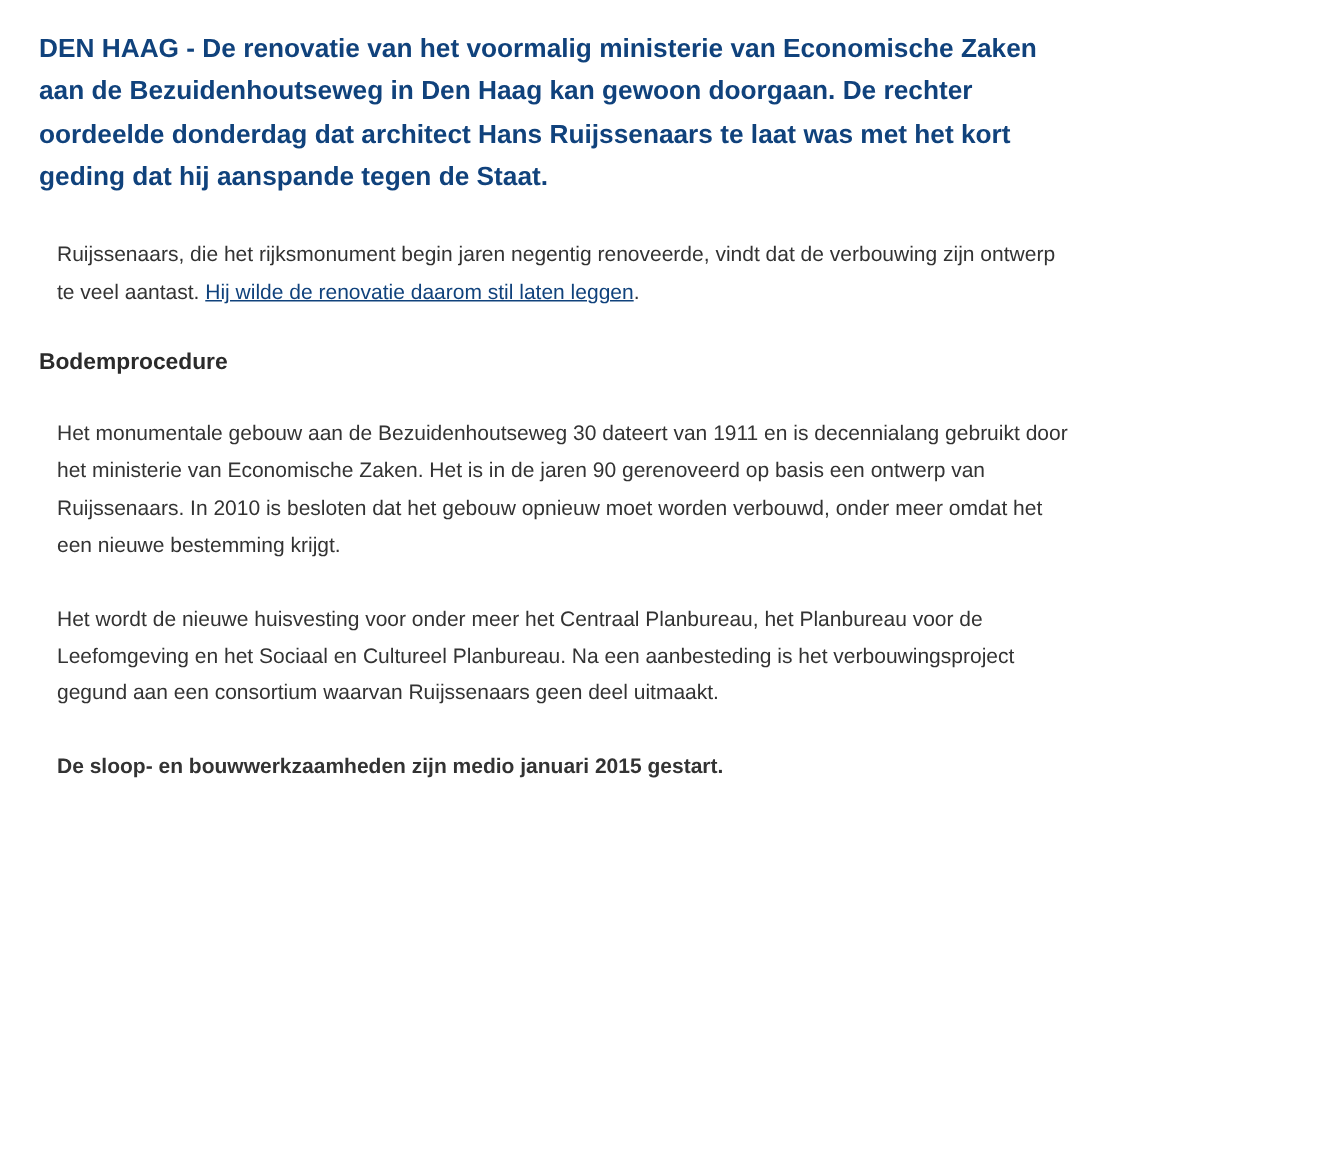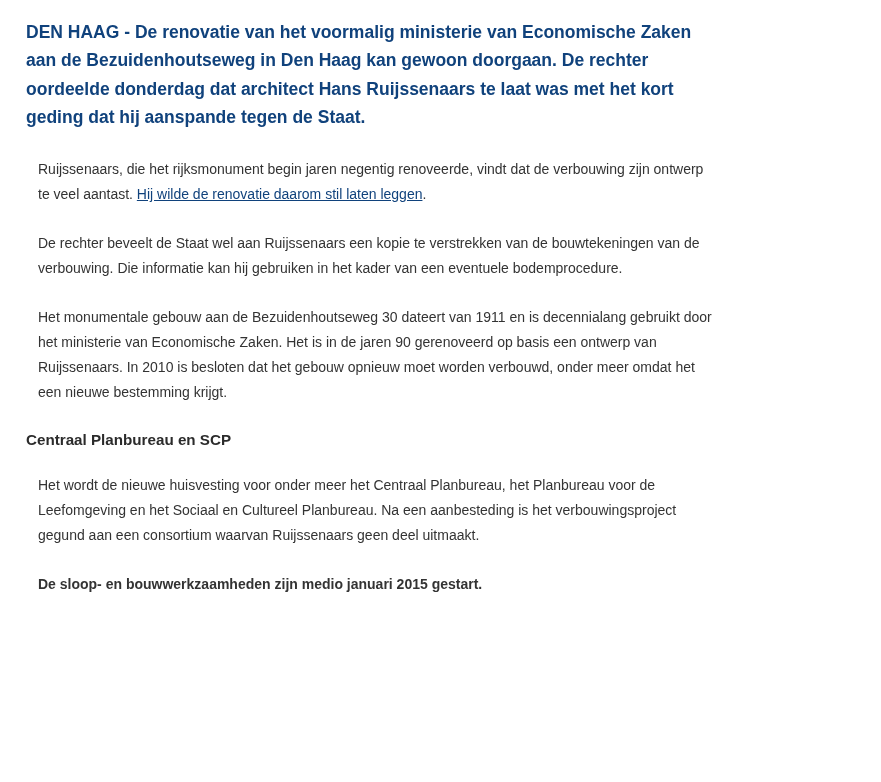--- a/index.html
+++ b/index.html
@@ -54,24 +54,23 @@
 </head>
 <body>
 
 <div class="article">
 
   <p class="lead"><span class="city">DEN HAAG</span><span> - </span><span>De renovatie van het voormalig ministerie van Economische Zaken aan de Bezuidenhoutseweg in Den Haag kan gewoon doorgaan. De rechter oordeelde donderdag dat architect Hans Ruijssenaars te laat was met het kort geding dat hij aanspande tegen de Staat.</span></p>
 
   <p class="body-text"><span>Ruijssenaars, die het rijksmonument begin jaren negentig renoveerde, vindt dat de verbouwing zijn ontwerp te veel aantast. </span><a class="inline-link" href="#">Hij wilde de renovatie daarom stil laten leggen</a><span>.</span></p>
 
 
+  <h3 class="subhead">Bodemprocedure</h3>
 
-  <p class="body-text">De rechter beveelt de Staat wel aan Ruijssenaars een kopie te verstrekken van de bouwtekeningen van de verbouwing. Die informatie kan hij gebruiken in het kader van een eventuele bodemprocedure.</p>
 
   <p class="body-text">Het monumentale gebouw aan de Bezuidenhoutseweg 30 dateert van 1911 en is decennialang gebruikt door het ministerie van Economische Zaken. Het is in de jaren 90 gerenoveerd op basis een ontwerp van Ruijssenaars. In 2010 is besloten dat het gebouw opnieuw moet worden verbouwd, onder meer omdat het een nieuwe bestemming krijgt.</p>
 
-  <h3 class="subhead">Centraal Planbureau en SCP</h3>
 
   <p class="body-text">Het wordt de nieuwe huisvesting voor onder meer het Centraal Planbureau, het Planbureau voor de Leefomgeving en het Sociaal en Cultureel Planbureau. Na een aanbesteding is het verbouwingsproject gegund aan een consortium waarvan Ruijssenaars geen deel uitmaakt.</p>
 
   <p class="body-text last">De sloop- en bouwwerkzaamheden zijn medio januari 2015 gestart.</p>
 
 </div>
 
 </body></html>

